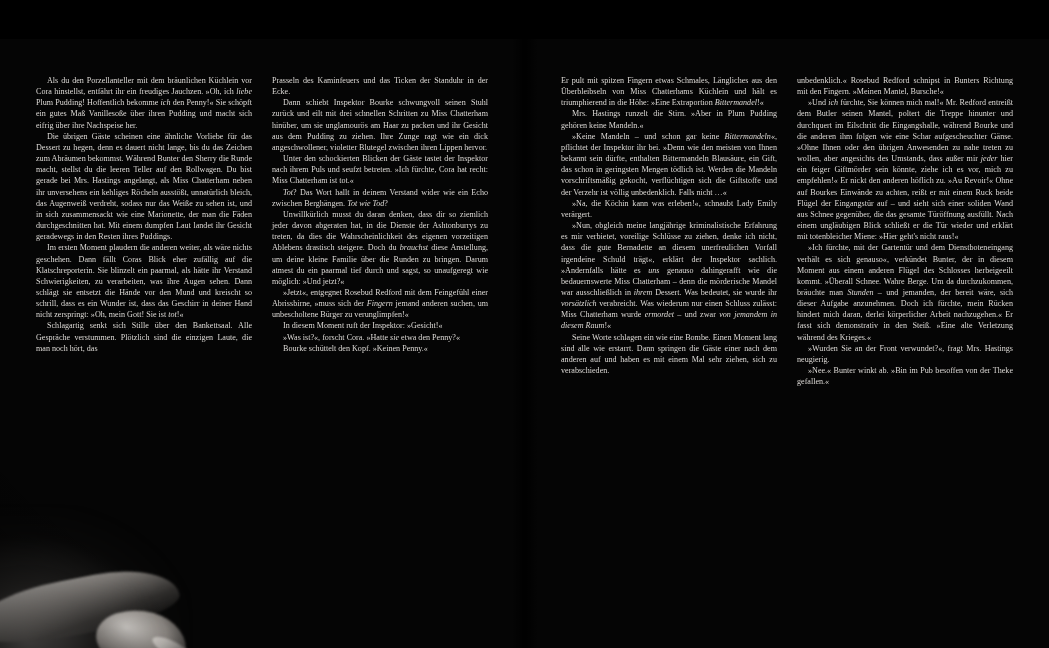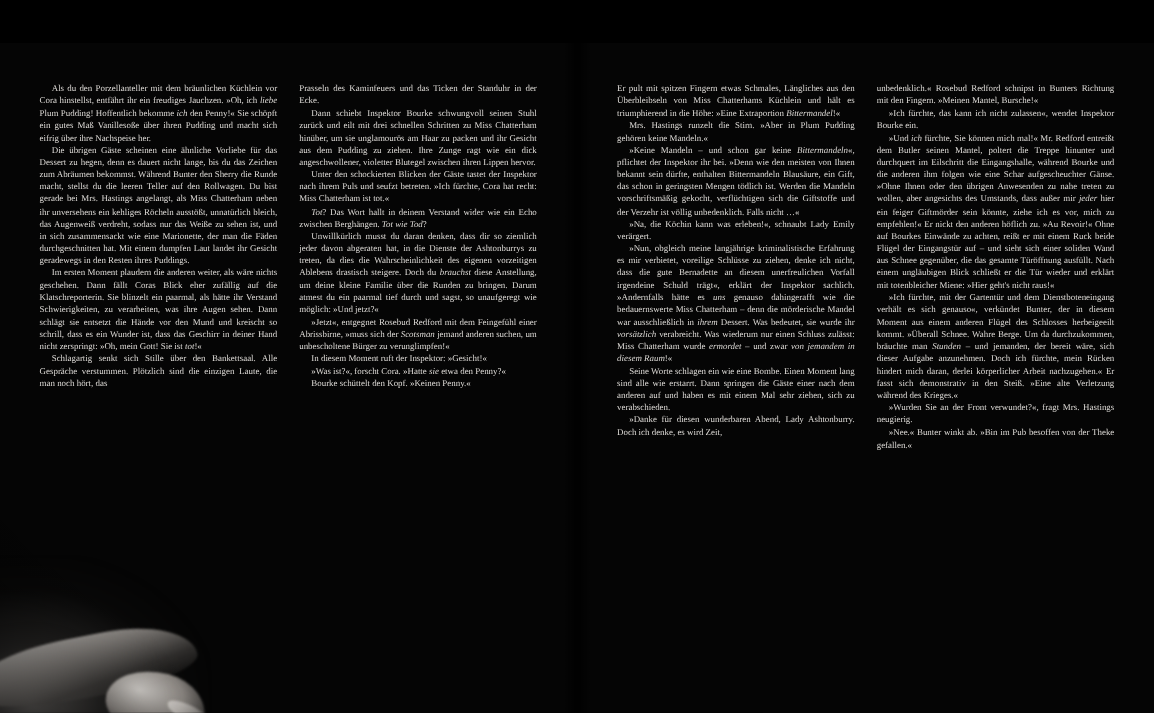--- a/index.html
+++ b/index.html
@@ -146,21 +146,21 @@
         <p>Die übrigen Gäste scheinen eine ähnliche Vorliebe für das Dessert zu hegen, denn es dauert nicht lange, bis du das Zeichen zum Abräumen bekommst. Während Bunter den Sherry die Runde macht, stellst du die leeren Teller auf den Rollwagen. Du bist gerade bei Mrs. Hastings angelangt, als Miss Chatterham neben ihr unversehens ein kehliges Röcheln ausstößt, unnatürlich bleich, das Augenweiß verdreht, sodass nur das Weiße zu sehen ist, und in sich zusammensackt wie eine Marionette, der man die Fäden durchgeschnitten hat. Mit einem dumpfen Laut landet ihr Gesicht geradewegs in den Resten ihres Puddings.</p>
         <p>Im ersten Moment plaudern die anderen weiter, als wäre nichts geschehen. Dann fällt Coras Blick eher zufällig auf die Klatschreporterin. Sie blinzelt ein paarmal, als hätte ihr Verstand Schwierigkeiten, zu verarbeiten, was ihre Augen sehen. Dann schlägt sie entsetzt die Hände vor den Mund und kreischt so schrill, dass es ein Wunder ist, dass das Geschirr in deiner Hand nicht zerspringt: »Oh, mein Gott! Sie ist <em>tot</em>!«</p>
         <p>Schlagartig senkt sich Stille über den Bankettsaal. Alle Gespräche verstummen. Plötzlich sind die einzigen Laute, die man noch hört, das</p>
       </div>
       <div class="col">
         <p class="noindent">Prasseln des Kaminfeuers und das Ticken der Standuhr in der Ecke.</p>
         <p>Dann schiebt Inspektor Bourke schwungvoll seinen Stuhl zurück und eilt mit drei schnellen Schritten zu Miss Chatterham hinüber, um sie unglamourös am Haar zu packen und ihr Gesicht aus dem Pudding zu ziehen. Ihre Zunge ragt wie ein dick angeschwollener, violetter Blutegel zwischen ihren Lippen hervor.</p>
         <p>Unter den schockierten Blicken der Gäste tastet der Inspektor nach ihrem Puls und seufzt betreten. »Ich fürchte, Cora hat recht: Miss Chatterham ist tot.«</p>
         <p><em>Tot</em>? Das Wort hallt in deinem Verstand wider wie ein Echo zwischen Berghängen. <em>Tot wie Tod</em>?</p>
         <p>Unwillkürlich musst du daran denken, dass dir so ziemlich jeder davon abgeraten hat, in die Dienste der Ashtonburrys zu treten, da dies die Wahrscheinlichkeit des eigenen vorzeitigen Ablebens drastisch steigere. Doch du <em>brauchst</em> diese Anstellung, um deine kleine Familie über die Runden zu bringen. Darum atmest du ein paarmal tief durch und sagst, so unaufgeregt wie möglich: »Und jetzt?«</p>
-        <p>»Jetzt«, entgegnet Rosebud Redford mit dem Feingefühl einer Abrissbirne, »muss sich der <em>Scotsman</em> jemand anderen suchen, um unbescholtene Bürger zu verunglimpfen!«</p>
+        <p>»Jetzt«, entgegnet Rosebud Redford mit dem Feingefühl einer Abrissbirne, »muss sich der <em>Fingern</em> jemand anderen suchen, um unbescholtene Bürger zu verunglimpfen!«</p>
         <p>In diesem Moment ruft der Inspektor: »Gesicht!«</p>
         <p>»Was ist?«, forscht Cora. »Hatte <em>sie</em> etwa den Penny?«</p>
         <p>Bourke schüttelt den Kopf. »Keinen Penny.«</p>
       </div>
     </div>
 
     <div class="photo">
       <div class="glow"></div>
       <div class="arm"></div>
       <div class="hand"></div>
@@ -177,25 +177,23 @@
 
   <div class="page page-right">
     <div class="columns">
       <div class="col">
         <p class="noindent">Er pult mit spitzen Fingern etwas Schmales, Längliches aus den Überbleibseln von Miss Chatterhams Küchlein und hält es triumphierend in die Höhe: »Eine Extraportion <em>Bittermandel</em>!«</p>
         <p>Mrs. Hastings runzelt die Stirn. »Aber in Plum Pudding gehören keine Mandeln.«</p>
         <p>»Keine Mandeln – und schon gar keine <em>Bittermandeln</em>«, pflichtet der Inspektor ihr bei. »Denn wie den meisten von Ihnen bekannt sein dürfte, enthalten Bittermandeln Blausäure, ein Gift, das schon in geringsten Mengen tödlich ist. Werden die Mandeln vorschriftsmäßig gekocht, verflüchtigen sich die Giftstoffe und der Verzehr ist völlig unbedenklich. Falls nicht …«</p>
         <p>»Na, die Köchin kann was erleben!«, schnaubt Lady Emily verärgert.</p>
         <p>»Nun, obgleich meine langjährige kriminalistische Erfahrung es mir verbietet, voreilige Schlüsse zu ziehen, denke ich nicht, dass die gute Bernadette an diesem unerfreulichen Vorfall irgendeine Schuld trägt«, erklärt der Inspektor sachlich. »Andernfalls hätte es <em>uns</em> genauso dahingerafft wie die bedauernswerte Miss Chatterham – denn die mörderische Mandel war ausschließlich in <em>ihrem</em> Dessert. Was bedeutet, sie wurde ihr <em>vorsätzlich</em> verabreicht. Was wiederum nur einen Schluss zulässt: Miss Chatterham wurde <em>ermordet</em> – und zwar <em>von jemandem in diesem Raum</em>!«</p>
         <p>Seine Worte schlagen ein wie eine Bombe. Einen Moment lang sind alle wie erstarrt. Dann springen die Gäste einer nach dem anderen auf und haben es mit einem Mal sehr ziehen, sich zu verabschieden.</p>
-        <p>»Danke für diesen wunderbaren Abend, Lady Ashtonburry. Doch ich denke, es wird Zeit,</p>
       </div>
       <div class="col">
         <p class="noindent">unbedenklich.« Rosebud Redford schnipst in Bunters Richtung mit den Fingern. »Meinen Mantel, Bursche!«</p>
-        <p>»Ich fürchte, das kann ich nicht zulassen«, wendet Inspektor Bourke ein.</p>
         <p>»Und <em>ich</em> fürchte, Sie können mich mal!« Mr. Redford entreißt dem Butler seinen Mantel, poltert die Treppe hinunter und durchquert im Eilschritt die Eingangshalle, während Bourke und die anderen ihm folgen wie eine Schar aufgescheuchter Gänse. »Ohne Ihnen oder den übrigen Anwesenden zu nahe treten zu wollen, aber angesichts des Umstands, dass außer mir <em>jeder</em> hier ein feiger Giftmörder sein könnte, ziehe ich es vor, mich zu empfehlen!« Er nickt den anderen höflich zu. »Au Revoir!« Ohne auf Bourkes Einwände zu achten, reißt er mit einem Ruck beide Flügel der Eingangstür auf – und sieht sich einer soliden Wand aus Schnee gegenüber, die das gesamte Türöffnung ausfüllt. Nach einem ungläubigen Blick schließt er die Tür wieder und erklärt mit totenbleicher Miene: »Hier geht's nicht raus!«</p>
         <p>»Ich fürchte, mit der Gartentür und dem Dienstboteneingang verhält es sich genauso«, verkündet Bunter, der in diesem Moment aus einem anderen Flügel des Schlosses herbeigeeilt kommt. »Überall Schnee. Wahre Berge. Um da durchzukommen, bräuchte man <em>Stunden</em> – und jemanden, der bereit wäre, sich dieser Aufgabe anzunehmen. Doch ich fürchte, mein Rücken hindert mich daran, derlei körperlicher Arbeit nachzugehen.« Er fasst sich demonstrativ in den Steiß. »Eine alte Verletzung während des Krieges.«</p>
         <p>»Wurden Sie an der Front verwundet?«, fragt Mrs. Hastings neugierig.</p>
         <p>»Nee.« Bunter winkt ab. »Bin im Pub besoffen von der Theke gefallen.«</p>
       </div>
     </div>
 
     <div class="folio folio-right">7</div>
   </div>
 

